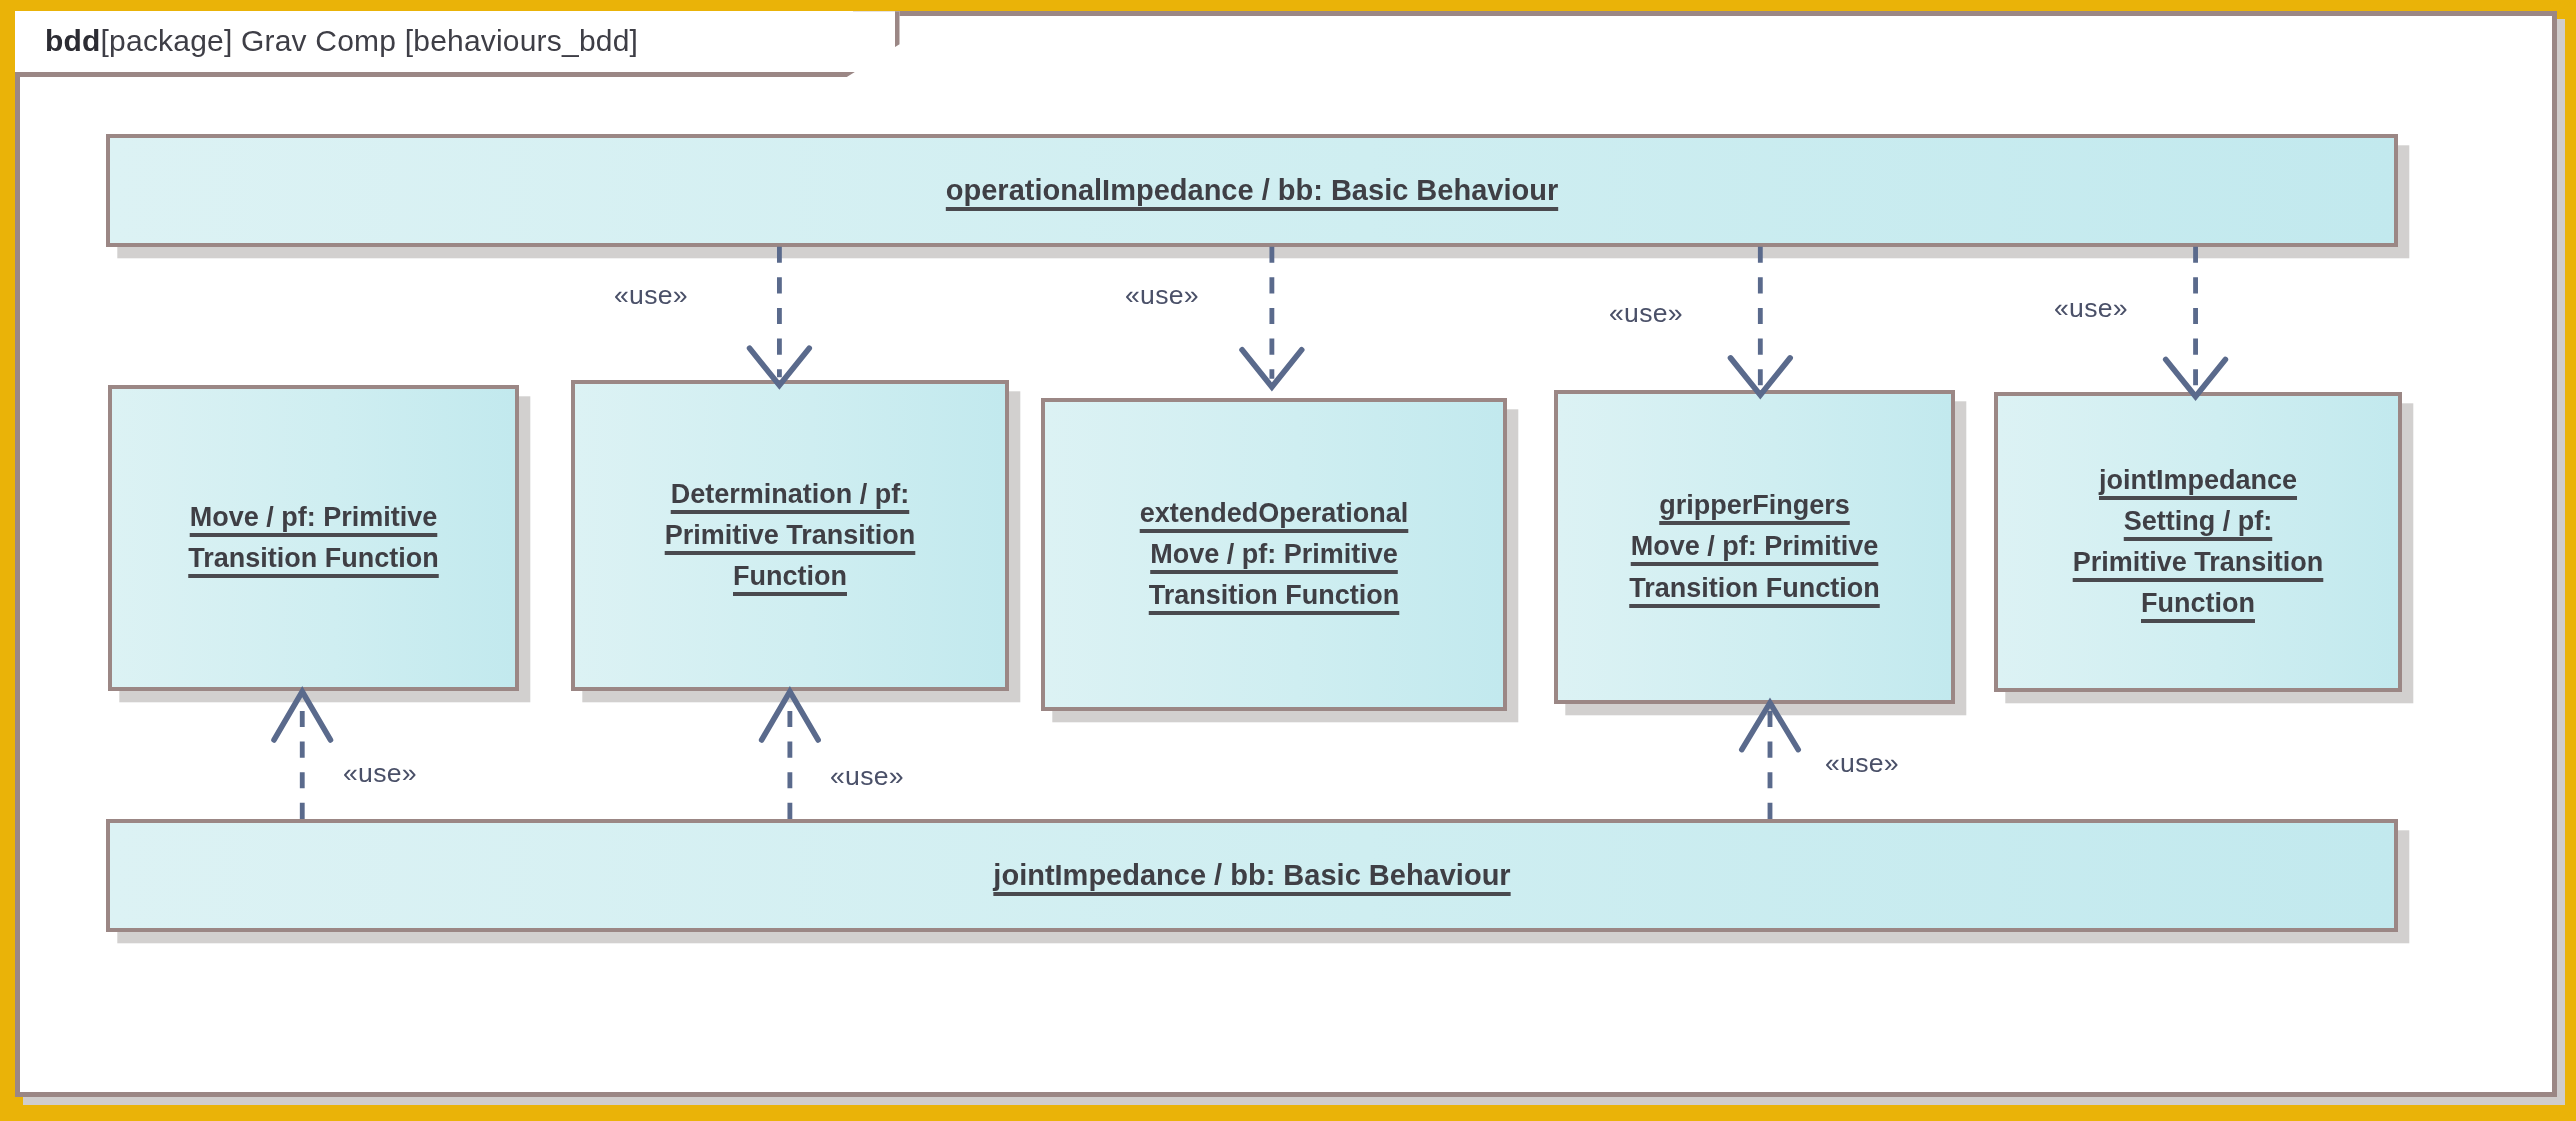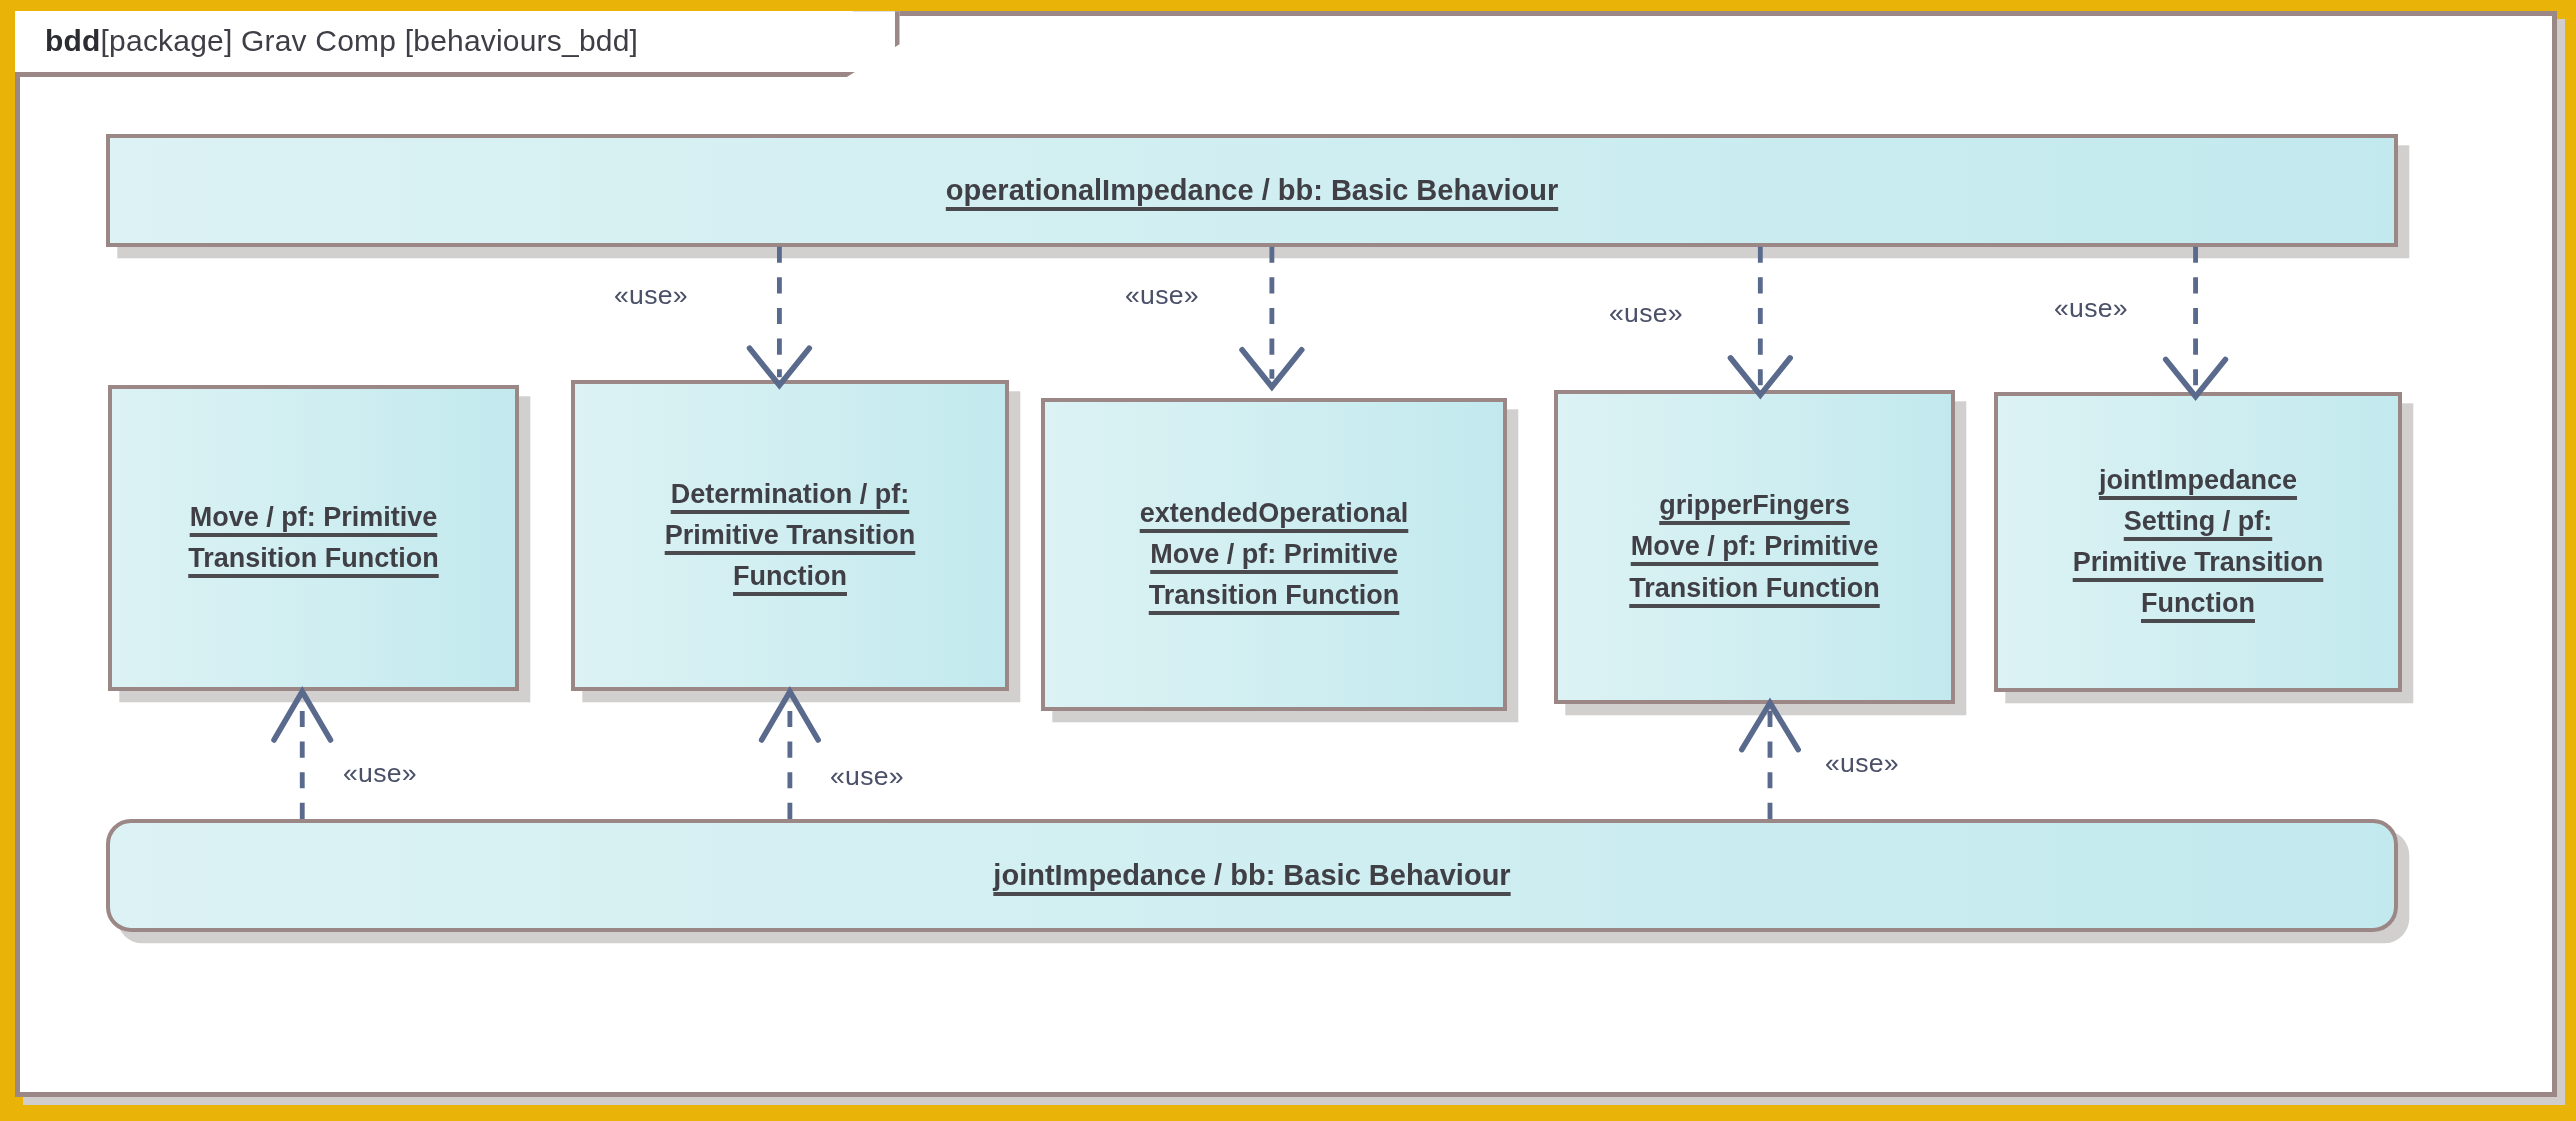--- a/index.html
+++ b/index.html
@@ -188,21 +188,21 @@
 
   <div class="block pfbox" style="left:1994px; top:392px; width:408px; height:300px;">
     <div class="block-label">
       <span class="ln">jointImpedance</span>
       <span class="ln">Setting / pf:</span>
       <span class="ln">Primitive Transition</span>
       <span class="ln">Function</span>
     </div>
   </div>
 
-  <div class="block band" style="left:106px; top:819px; width:2292px; height:113px;border-radius:25px;">
+  <div class="block band" style="left:106px; top:819px; width:2292px; height:113px;">
     <div class="block-label">
       <span class="ln">jointImpedance / bb: Basic Behaviour</span>
     </div>
   </div>
 
   <svg id="wires" viewBox="0 0 3196 1392" xmlns="http://www.w3.org/2000/svg">
     <g stroke="#5a6a8c" stroke-width="6" fill="none" stroke-dasharray="20 18">
 
       <line x1="967" y1="306" x2="967" y2="468"></line>
 

